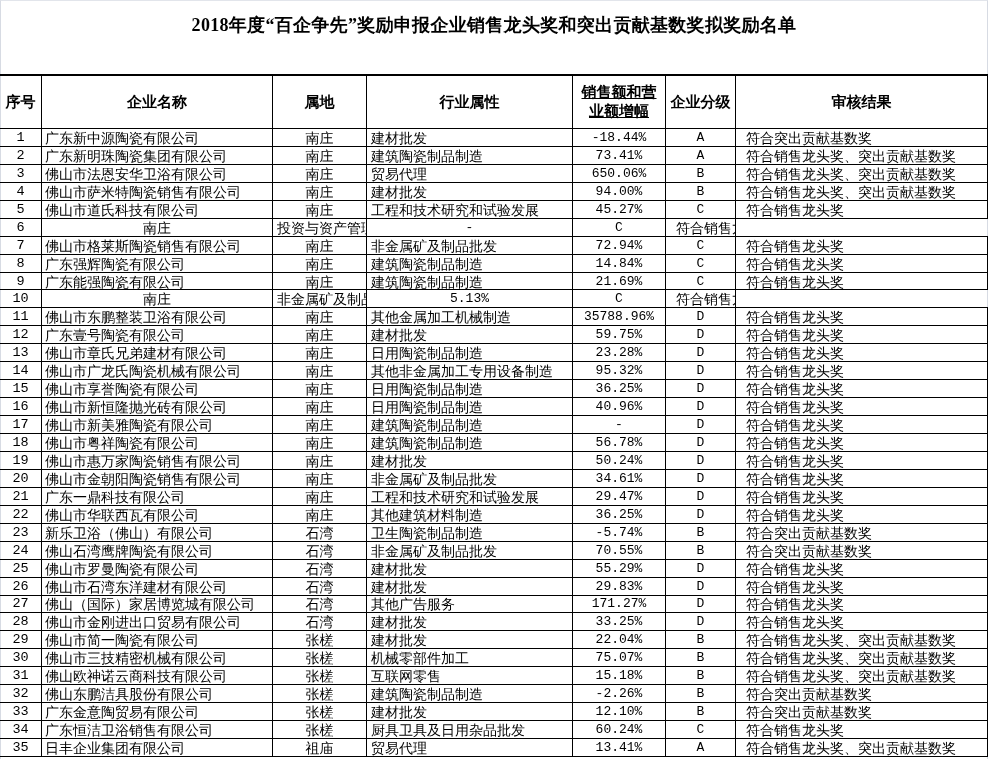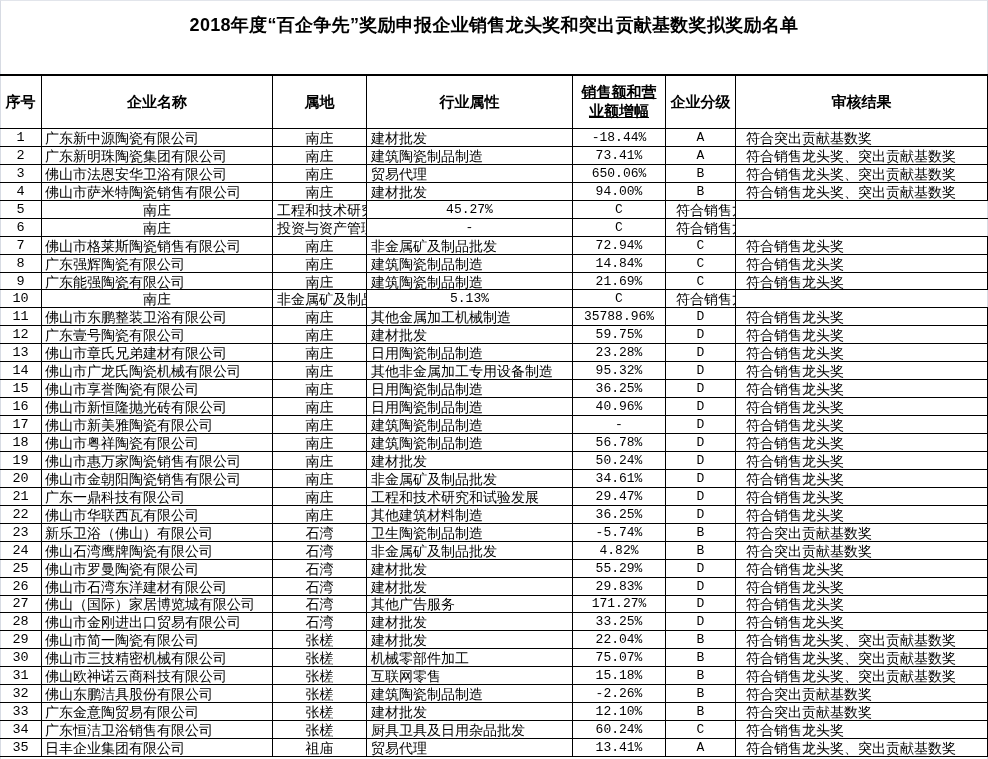--- a/index.html
+++ b/index.html
@@ -6,21 +6,21 @@
     body { width: 988px; height: 759px; overflow: hidden; position: relative; }
     .frame {
       position: absolute; left: 0; top: 0; width: 988px; height: 759px;
       box-sizing: border-box;
       border-left: 1px solid #d7dbe3; border-top: 1px solid #e2e5eb; border-right: 1px solid #d7dbe3;
       pointer-events: none;
     }
     .title {
       position: absolute; left: 0; top: 11px; width: 988px; height: 28px;
       display: flex; align-items: center; justify-content: center;
-      font-family: Liberation Sans, sans-serif;
+      font-family: Liberation Serif, serif;
       font-weight: bold; font-size: 18px; color: #000; letter-spacing: 0.3px;
       white-space: nowrap;
     }
     .table { position: absolute; left: 0; top: 74px; width: 988px; }
     .cols {
       display: grid;
       grid-template-columns: 42px 231px 94px 206px 93px 70px 252px;
     }
     .header {
       height: 55px; box-sizing: border-box;
@@ -100,20 +100,21 @@
     <div class="cell c-no">4</div>
     <div class="cell c-name">佛山市萨米特陶瓷销售有限公司</div>
     <div class="cell c-loc">南庄</div>
     <div class="cell c-ind">建材批发</div>
     <div class="cell c-growth">94.00%</div>
     <div class="cell c-grade">B</div>
     <div class="cell c-result">符合销售龙头奖、突出贡献基数奖</div>
   </div>
       <div class="cols row">
     <div class="cell c-no">5</div>
+    <div class="cell c-name">佛山市道氏科技有限公司</div>
     <div class="cell c-loc">南庄</div>
     <div class="cell c-ind">工程和技术研究和试验发展</div>
     <div class="cell c-growth">45.27%</div>
     <div class="cell c-grade">C</div>
     <div class="cell c-result">符合销售龙头奖</div>
   </div>
       <div class="cols row">
     <div class="cell c-no">6</div>
     <div class="cell c-loc">南庄</div>
     <div class="cell c-ind">投资与资产管理</div>
@@ -271,21 +272,21 @@
     <div class="cell c-ind">卫生陶瓷制品制造</div>
     <div class="cell c-growth">-5.74%</div>
     <div class="cell c-grade">B</div>
     <div class="cell c-result">符合突出贡献基数奖</div>
   </div>
       <div class="cols row">
     <div class="cell c-no">24</div>
     <div class="cell c-name">佛山石湾鹰牌陶瓷有限公司</div>
     <div class="cell c-loc">石湾</div>
     <div class="cell c-ind">非金属矿及制品批发</div>
-    <div class="cell c-growth">4.82%</div>
+    <div class="cell c-growth">70.55%</div>
     <div class="cell c-grade">B</div>
     <div class="cell c-result">符合突出贡献基数奖</div>
   </div>
       <div class="cols row">
     <div class="cell c-no">25</div>
     <div class="cell c-name">佛山市罗曼陶瓷有限公司</div>
     <div class="cell c-loc">石湾</div>
     <div class="cell c-ind">建材批发</div>
     <div class="cell c-growth">55.29%</div>
     <div class="cell c-grade">D</div>

